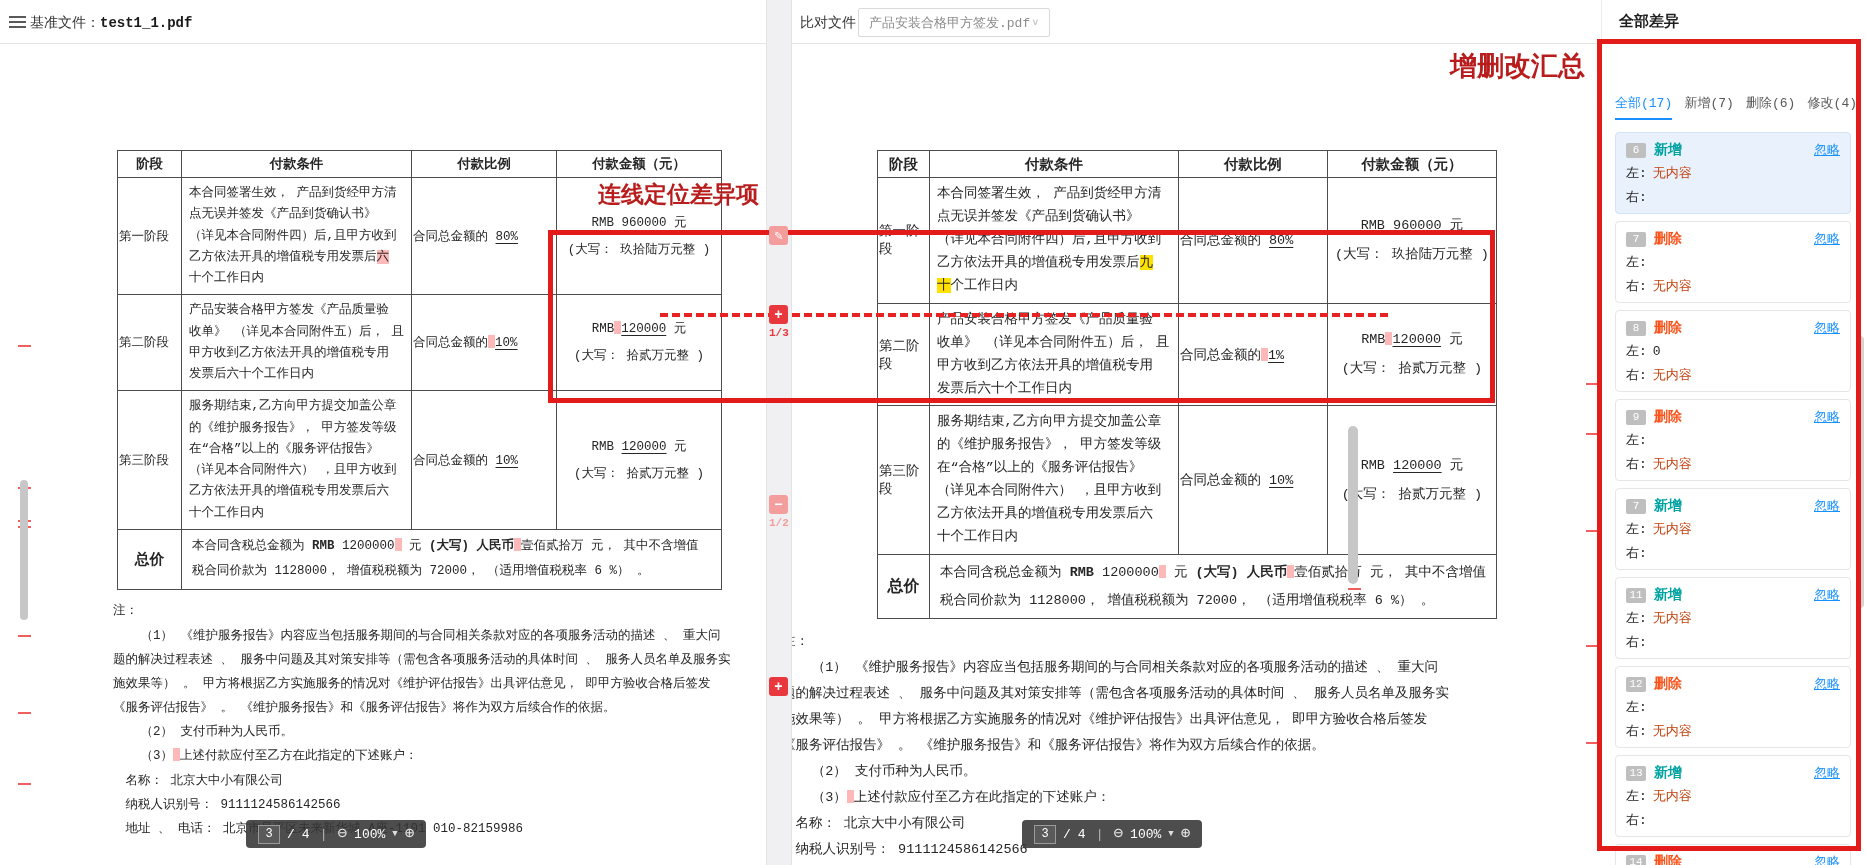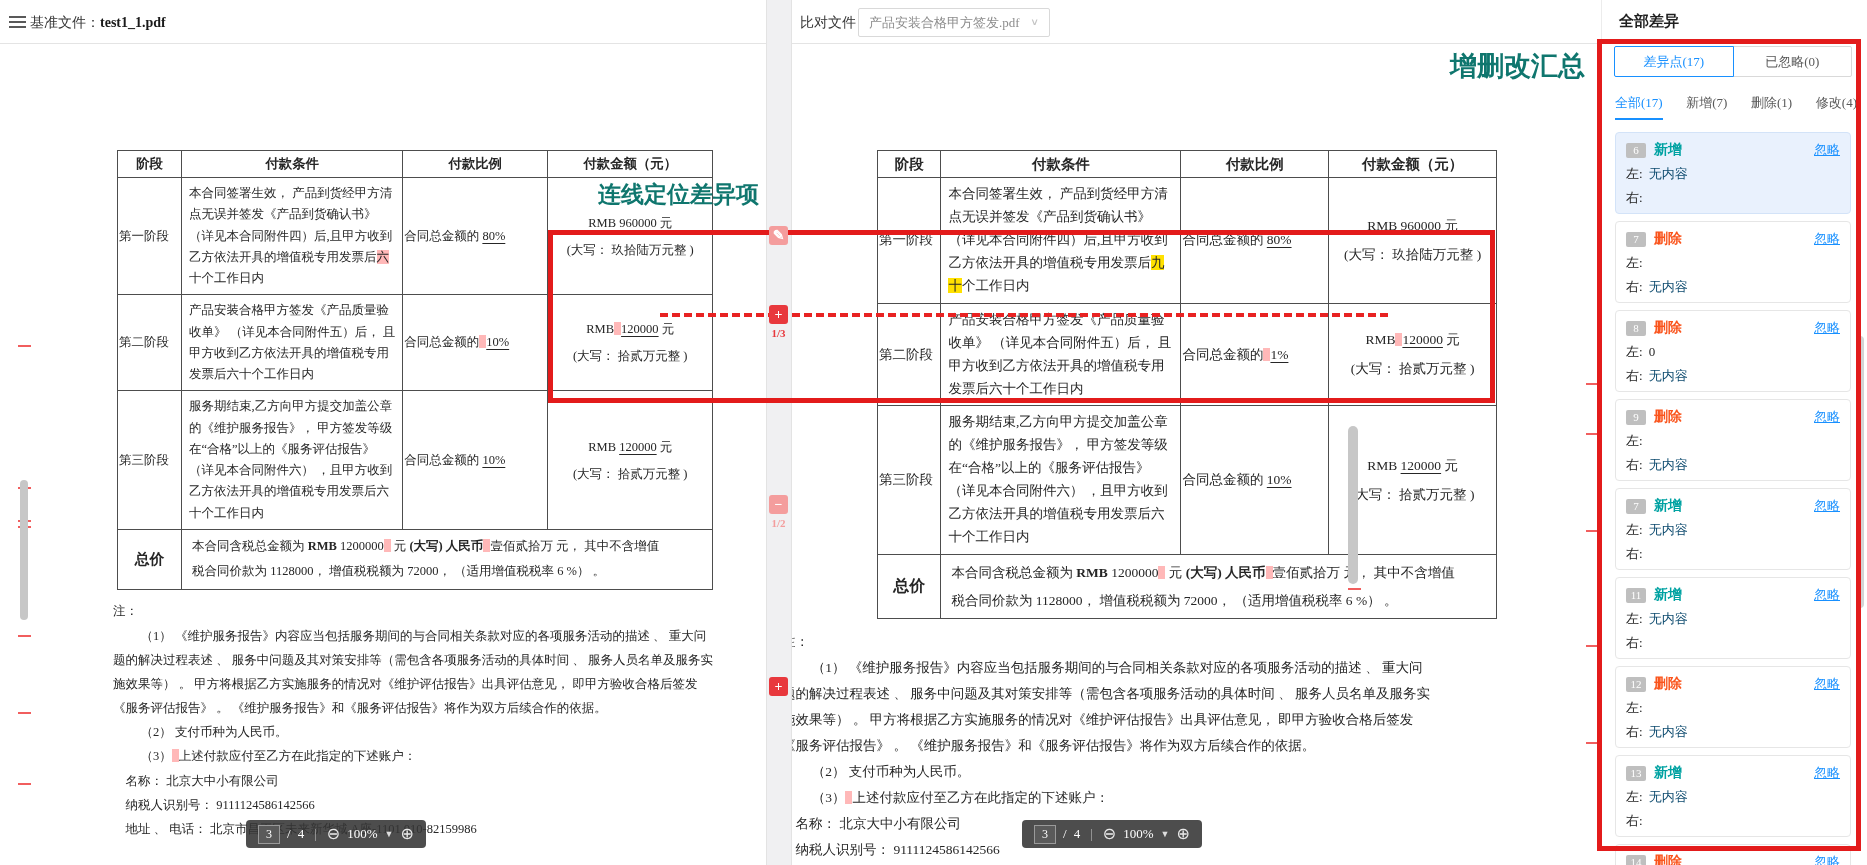--- a/index.html
+++ b/index.html
@@ -1,18 +1,18 @@
 <!DOCTYPE html>
 <html><head>
 <meta charset="utf-8">
 <style>
   html,body{margin:0;padding:0;background:#fff;}
   *{box-sizing:border-box;}
   .app{position:relative;width:1867px;height:865px;overflow:hidden;background:#fff;
-       font-family:Liberation Serif, serif;color:#262626;padding-left:48px;}
+       font-family:Liberation Mono, monospace;color:#262626;padding-left:48px;}
 
   
   .topbar{position:absolute;left:0;top:0;width:1601px;height:44px;background:#fff;
           border-bottom:1px solid #e4e4e4;z-index:10;}
   .hamburger{position:absolute;left:9px;top:16px;width:17px;height:13px;cursor:pointer;}
   .hamburger span{display:block;height:2px;background:#595959;margin-bottom:3px;}
   .hdr-label{position:absolute;top:14px;font-size:14px;color:#333;}
   .hdr-file{font-weight:bold;color:#1a1a1a;}
   .lab-base{left:30px;}
   .lab-cmp{left:800px;}
@@ -64,21 +64,21 @@
   .gfrac{position:absolute;width:19px;text-align:center;font-size:11px;font-weight:bold;z-index:36;}
   .gf-red{color:#e8383d;}
   .gf-pink{color:#f49d9d;}
   .dashline{position:absolute;left:660px;top:313px;width:728px;height:0;
             border-top:4px dashed #e82222;z-index:34;}
 
   
   .redbox{position:absolute;border:5px solid #e31b1b;z-index:33;pointer-events:none;}
   .redbox1{left:548px;top:230px;width:947px;height:173px;}
   .redbox2{left:1597px;top:39px;width:264px;height:812px;}
-  .ann{position:absolute;color:#0f766e;font-weight:bold;z-index:35;}
+  .ann{position:absolute;color:#b91c1c;font-weight:bold;z-index:35;}
   .ann-summary{left:1450px;top:48px;font-size:27px;}
   .ann-connector{left:598px;top:179px;font-size:23px;}
 
   
   .panel{position:absolute;left:1601px;top:0;width:266px;height:745px;background:#fff;
          border-left:1px solid #ececec;z-index:8;}
   .panel-title{position:absolute;left:17px;top:12px;font-size:15px;font-weight:bold;color:#1f1f1f;}
   .tabs{position:absolute;left:12px;top:46px;width:238px;height:31px;display:flex;}
   .tab{flex:1;border:1px solid #d9d9d9;background:#fff;display:flex;align-items:center;
        justify-content:center;font-size:13px;color:#595959;cursor:pointer;}
@@ -95,21 +95,21 @@
   .ditem.selected{background:#e9f1fd;border-color:#d3e3f8;}
   .dhead{display:flex;align-items:center;height:18px;}
   .badge{min-width:20px;height:15px;background:#bfbfbf;color:#fff;font-size:11px;border-radius:2px;
          display:flex;align-items:center;justify-content:center;padding:0 3px;}
   .dtype{margin-left:8px;font-size:14px;font-weight:bold;}
   .dtype.add{color:#00a2a2;}
   .dtype.del{color:#fa541c;}
   .ignore{margin-left:auto;color:#1890ff;font-size:13px;text-decoration:underline;}
   .drow{margin-top:6px;font-size:13px;line-height:18px;color:#262626;white-space:nowrap;}
   .dval{margin-left:6px;}
-  .dval.muted{color:#0c4a6e;}
+  .dval.muted{color:#c2410c;}
   .pscroll{position:absolute;right:3px;top:336px;width:8px;height:272px;background:#d4d4d4;
            border-radius:4px;z-index:9;}
 
   
   .toolbar{position:absolute;top:820px;height:28px;background:rgba(52,52,52,.88);border-radius:4px;
            display:flex;align-items:center;color:#fff;font-size:13px;padding:0 12px;gap:7px;z-index:40;}
   .tb-l{left:246px;}
   .tb-r{left:1022px;}
   .tb-page{min-width:22px;height:19px;border:1px solid #9a9a9a;background:#5a5a5a;display:flex;
            align-items:center;justify-content:center;font-size:12px;cursor:text;}
@@ -329,28 +329,24 @@
   <div class="thumb" style="left:20px;top:480px;width:8px;height:140px;"></div>
   <div class="thumb" style="left:1348px;top:426px;width:10px;height:158px;border-radius:5px;"></div>
 
   <div class="redbox redbox1"></div>
   <div class="redbox redbox2"></div>
   <div class="ann ann-summary">增删改汇总</div>
   <div class="ann ann-connector">连线定位差异项</div>
 
   <div class="panel">
     <div class="panel-title">全部差异</div>
-    <div class="tabs">
-      <div class="tab active">差异点(17)</div>
-      <div class="tab">已忽略(0)</div>
-    </div>
     <div class="filters">
       <span class="filter active">全部(17)</span>
       <span class="filter">新增(7)</span>
-      <span class="filter">删除(1)</span>
+      <span class="filter">删除(6)</span>
       <span class="filter">修改(4)</span>
     </div>
     <div class="dlist" id="diffList">
         <div class="ditem selected" style="top: 2px;">
           <div class="dhead">
             <span class="badge">6</span>
             <span class="dtype add">新增</span>
             <a class="ignore">忽略</a>
           </div>
           <div class="drow"><span>左:</span><span class="dval muted">无内容</span></div>

